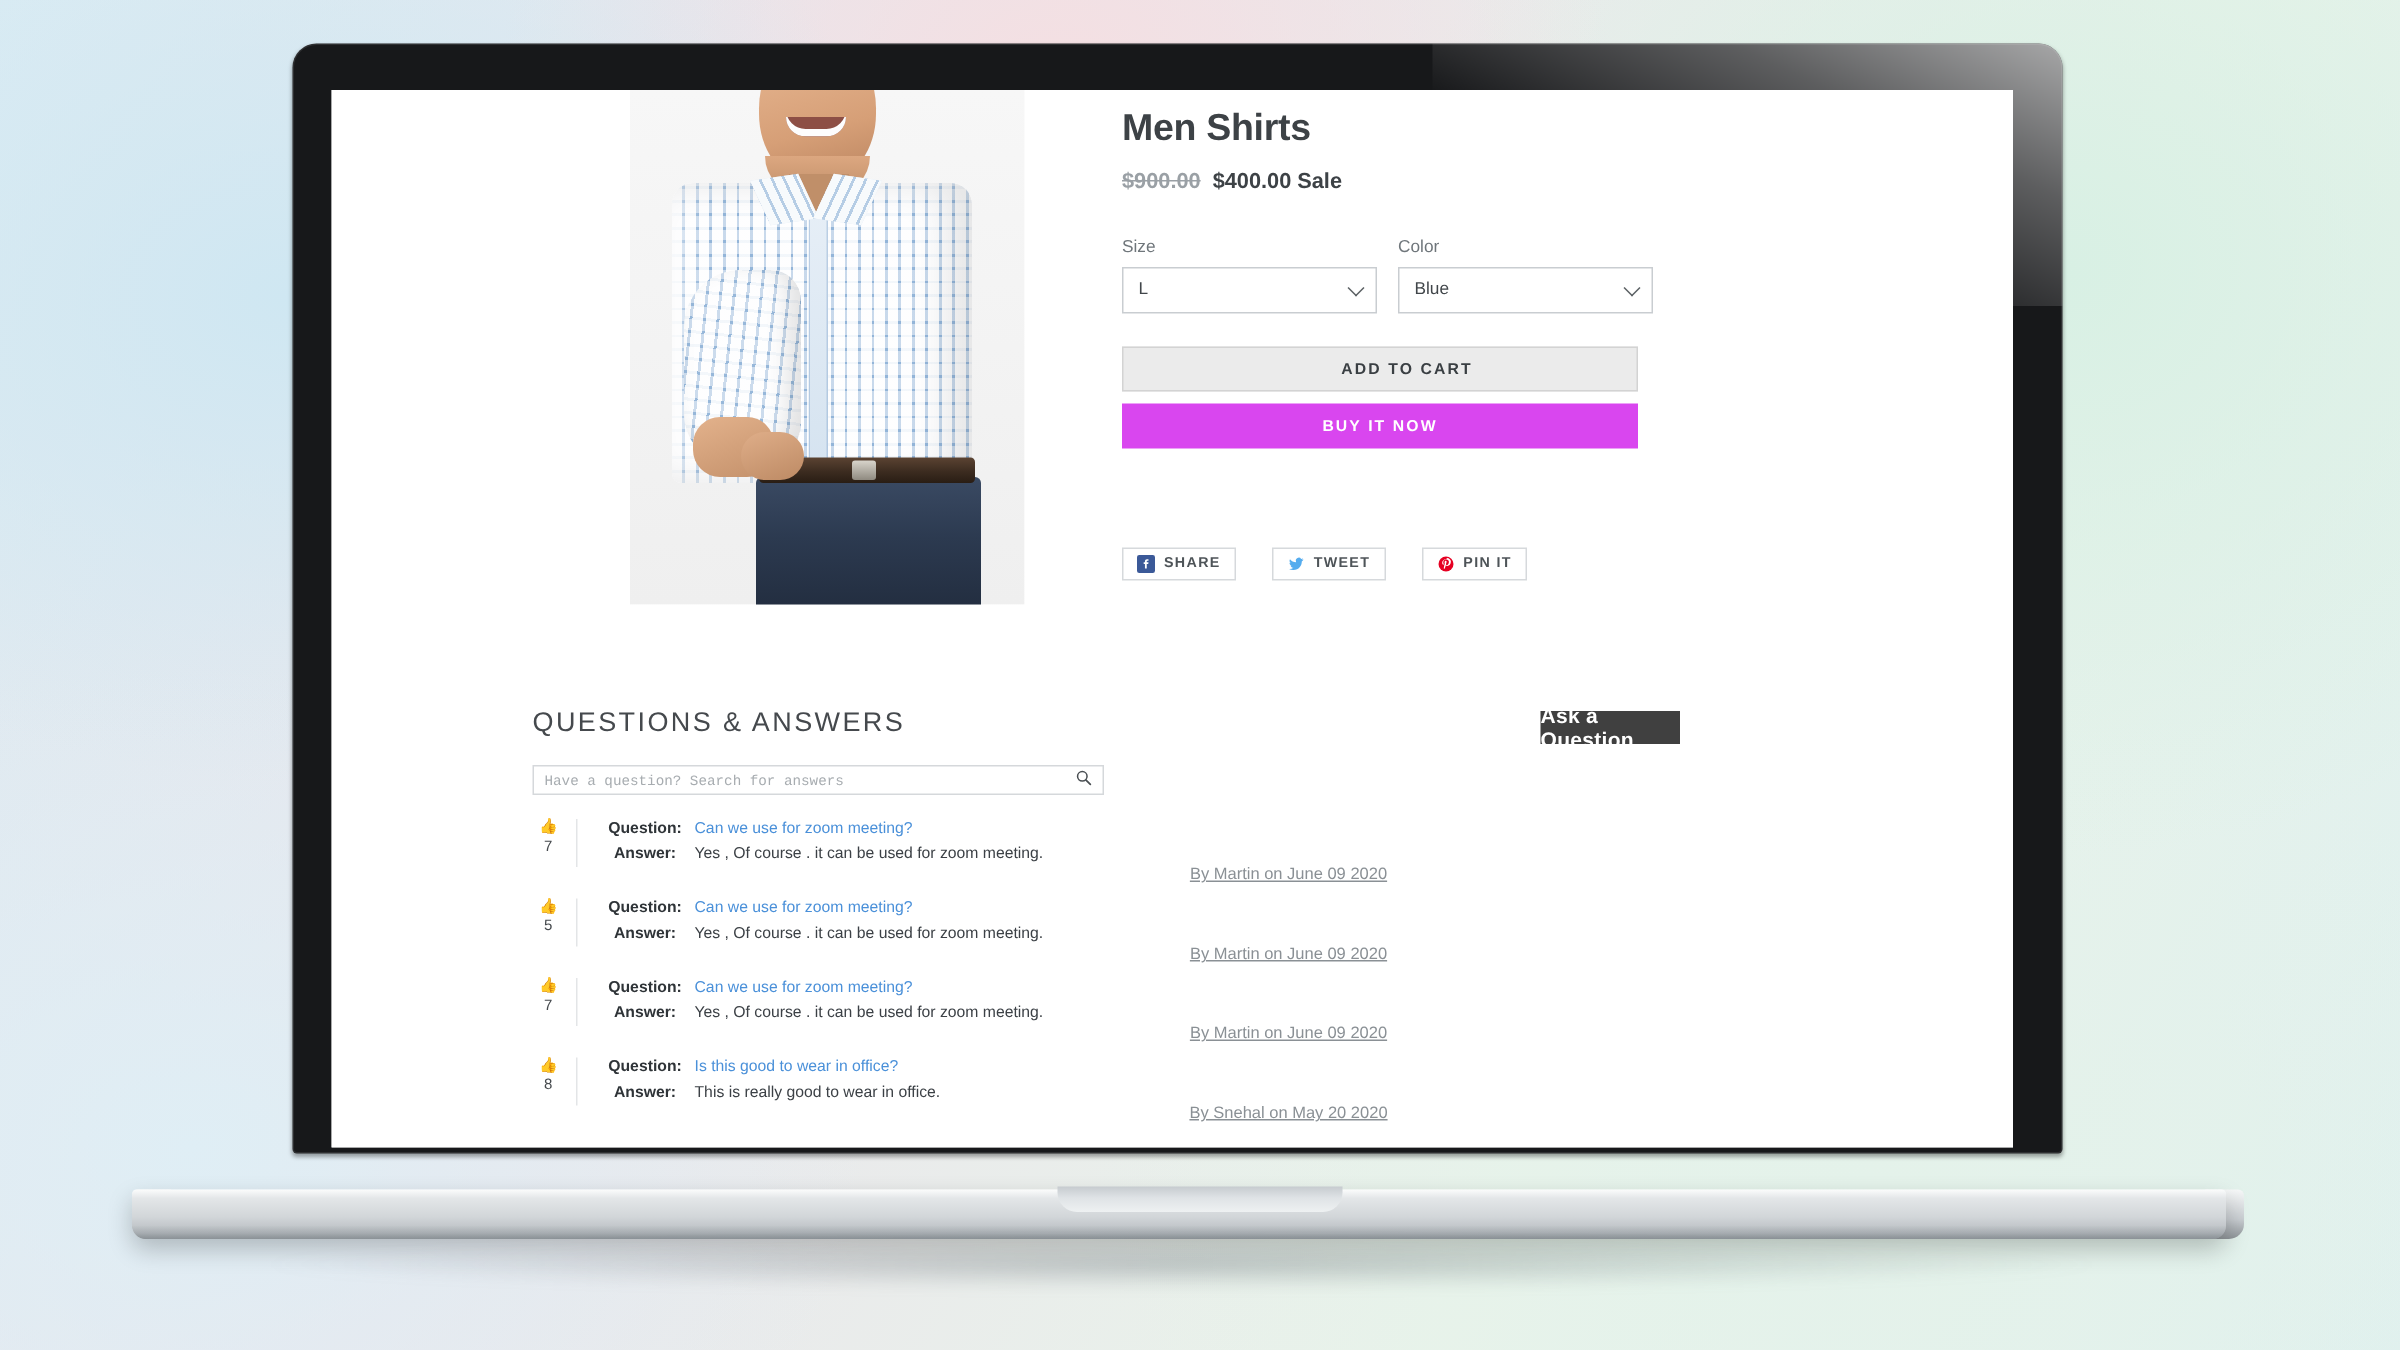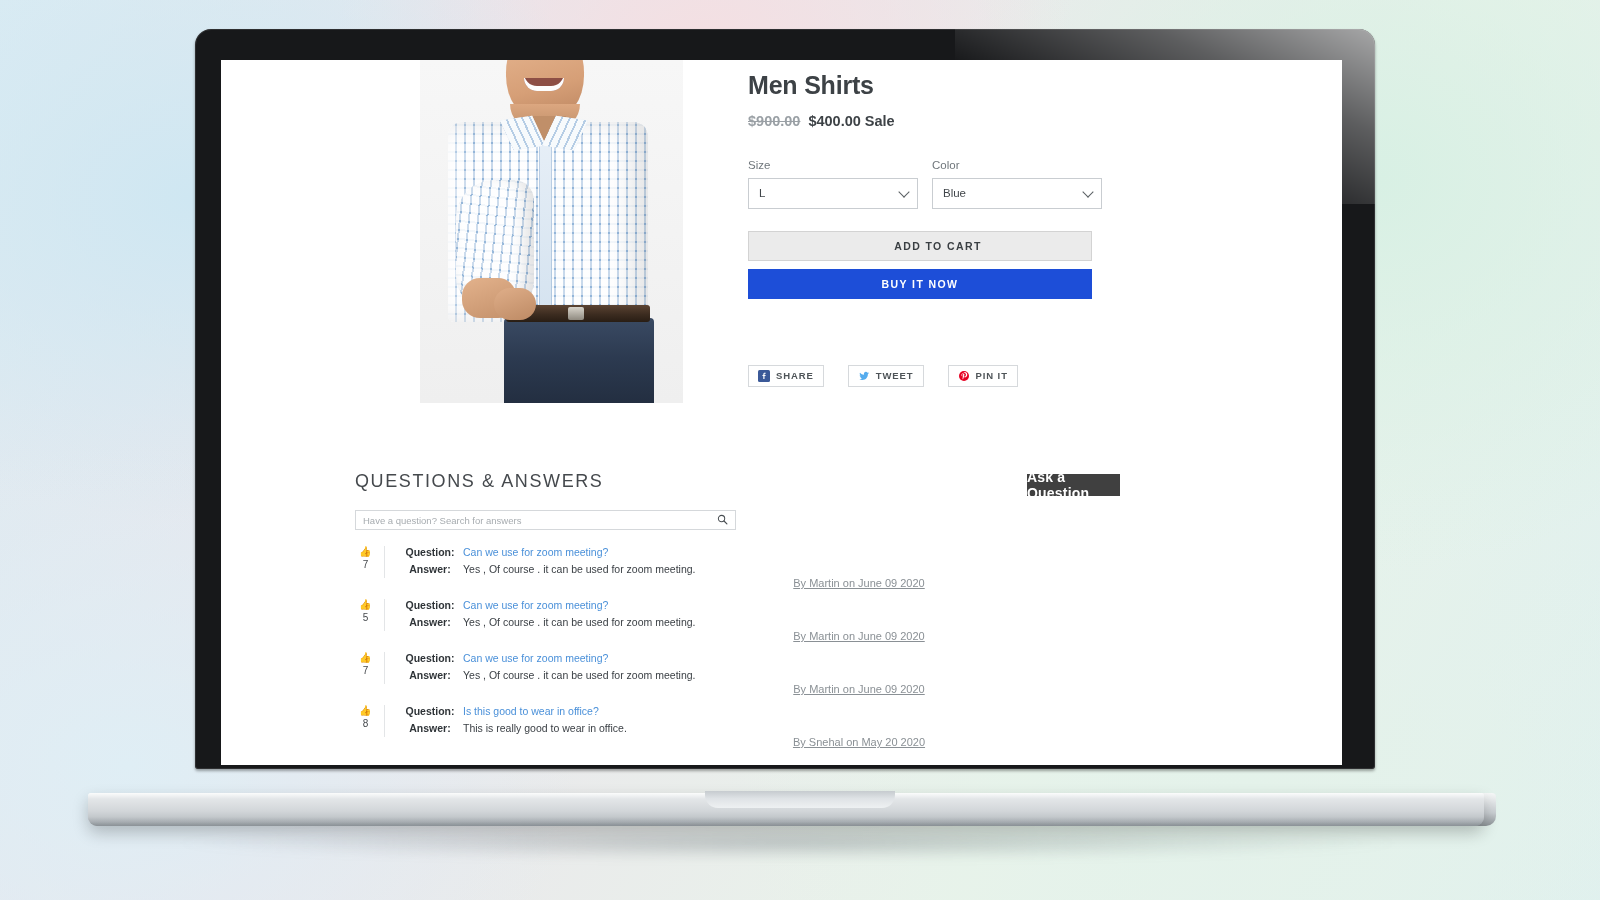--- a/index.html
+++ b/index.html
@@ -174,21 +174,21 @@
     position:absolute; right:9px; top:50%; width:8px; height:8px; margin-top:-5px;
     border-right:1.6px solid #5a5f63; border-bottom:1.6px solid #5a5f63;
     transform:rotate(45deg);
   }
 
   .btn-cart, .btn-buy{
     width:344px; height:30px; display:flex; align-items:center; justify-content:center;
     font-size:10.5px; font-weight:700; letter-spacing:1.4px;
   }
   .btn-cart{ margin-top:22px; background:#ebebeb; border:1px solid #d3d3d3; color:#3a3f43;padding-left:36px; }
-  .btn-buy{ margin-top:8px; background:#1d4ed8; color:#fff; }
+  .btn-buy{ margin-top:8px; background:#d946ef; color:#fff; }
 
   .social{ display:flex; gap:24px; margin-top:66px; }
   .sbtn{
     height:22px; border:1px solid #d6d9dc; background:#fff;
     display:flex; align-items:center; gap:6px; padding:0 9px;
     font-size:9.5px; font-weight:700; letter-spacing:.9px; color:#4e5458;
   }
   .sico{ width:12px; height:12px; display:block; }
 
   
@@ -200,21 +200,21 @@
     position:absolute; left:672px; top:-9px; width:93px; height:22px;
     background:#404040; color:#fff; font-size:14px; font-weight:700;
     display:flex; align-items:center; justify-content:center; letter-spacing:.2px;margin-top:12px;
   }
   .search-wrap{
     position:relative; margin-top:18px; margin-left:0; width:381px; height:20px;
     border:1px solid #d5d8db; background:#fff; display:flex; align-items:center;
   }
   .search-wrap input{
     border:0; outline:0; flex:1; height:18px; font-size:9.5px; color:#3e4347;
-    padding:0 7px; font-family:Liberation Sans, sans-serif; background:transparent;
+    padding:0 7px; font-family:Liberation Mono, monospace; background:transparent;
   }
   .search-wrap input::placeholder{ color:#a7acb0; }
   .sicon{ margin-right:7px; color:#4a4f53; font-size:10px; }
 
   .qlist{ margin-top:12px; }
   .qrow{ display:flex; align-items:flex-start; padding:4px 0 6px 0; }
   .vote{
     width:30px; text-align:center; color:#3a3f43; border-right:1px solid #e3e5e7;
     padding-right:8px; margin-right:12px; min-height:32px;
   }

